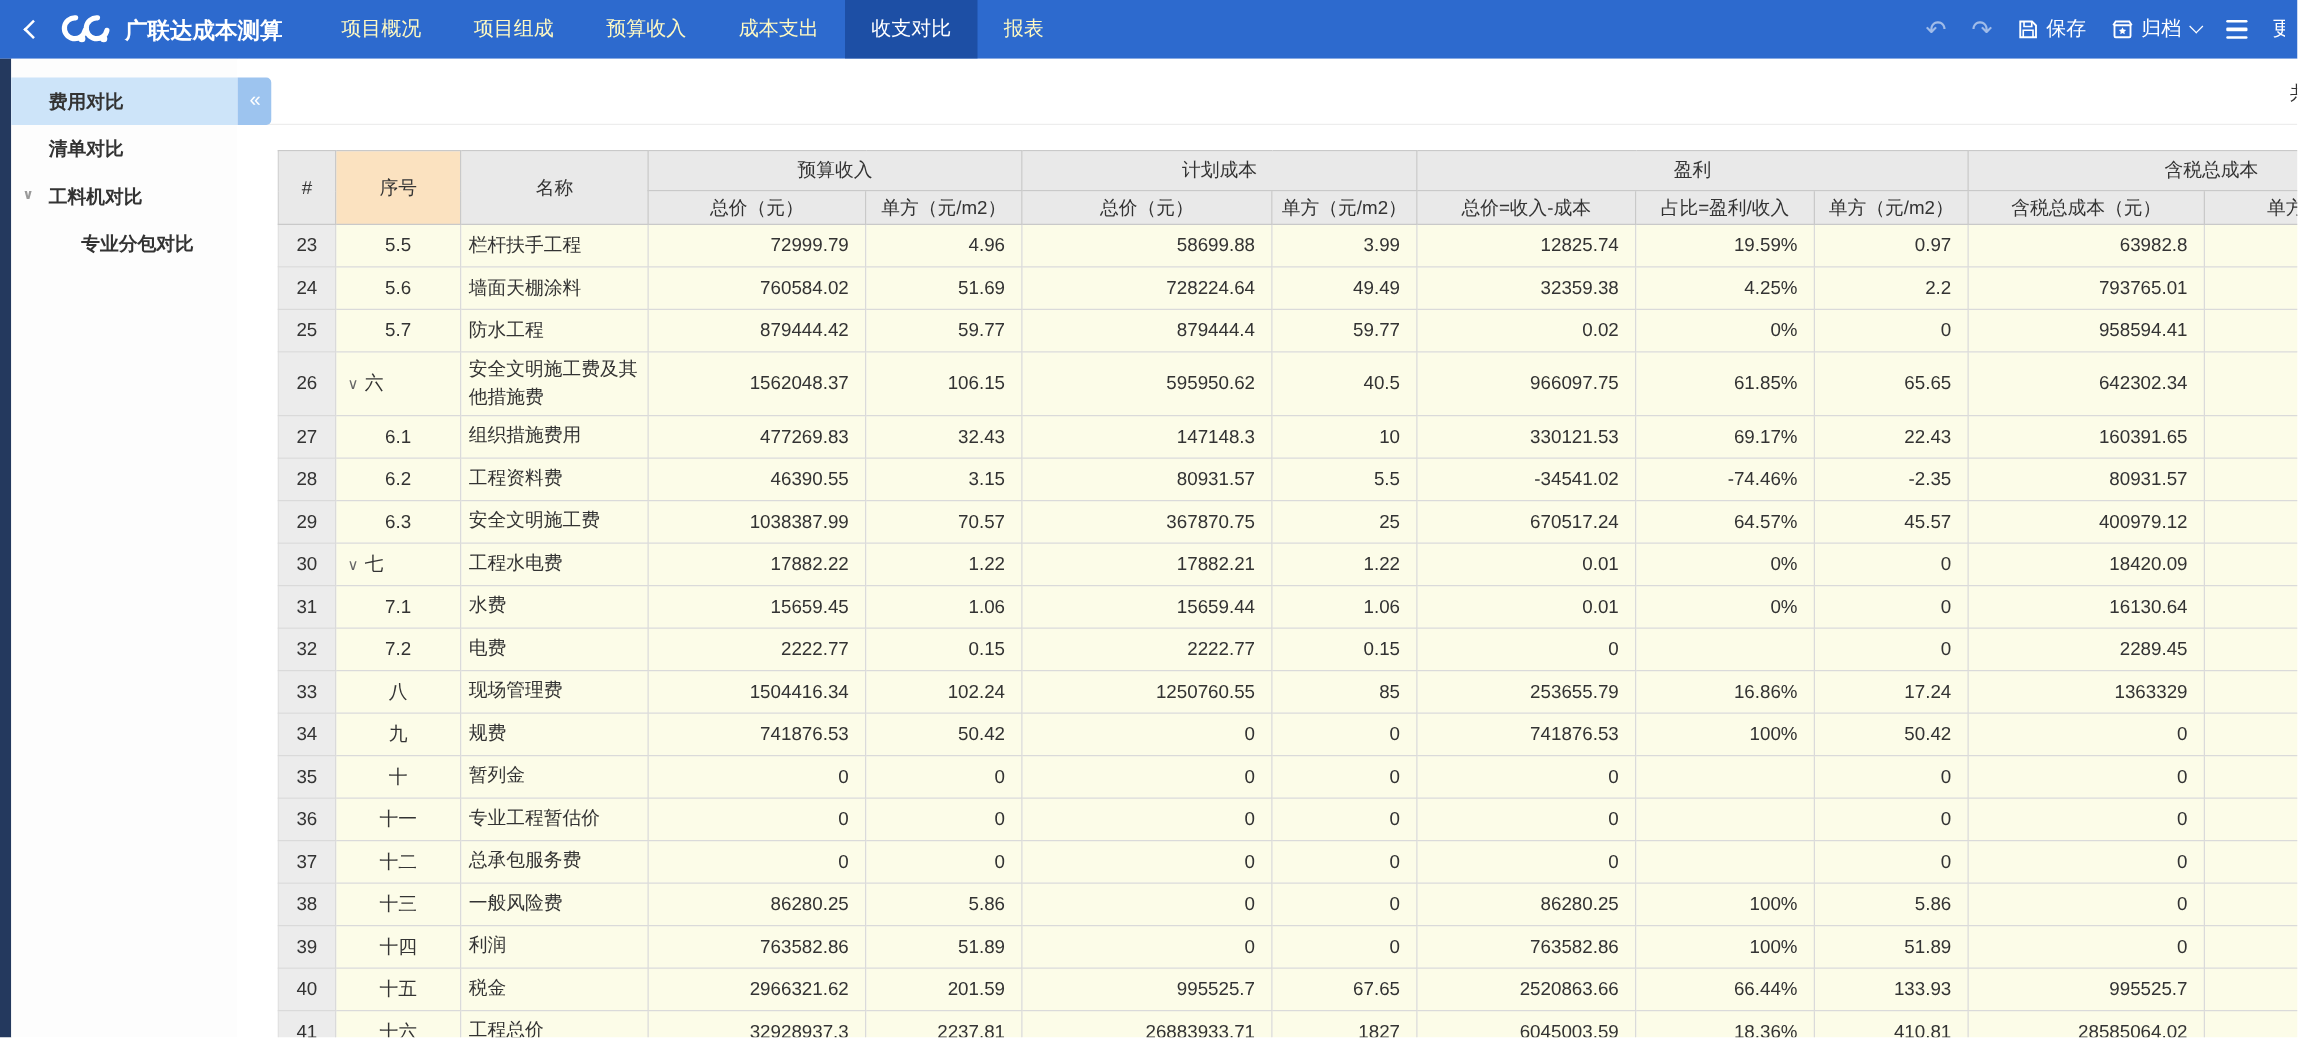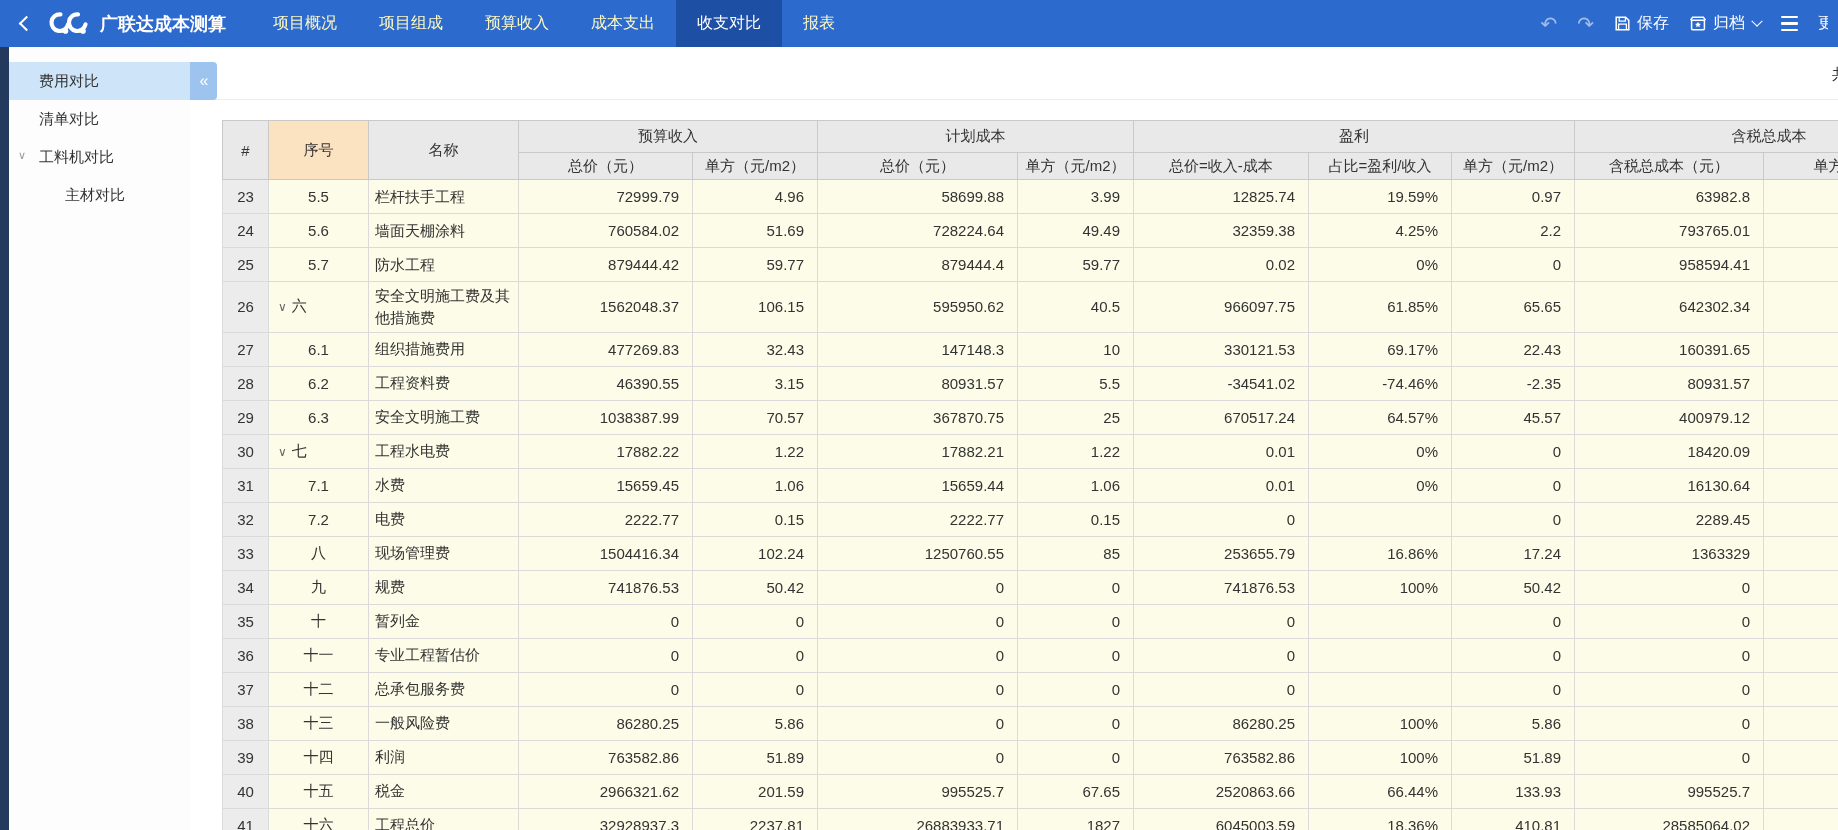--- a/index.html
+++ b/index.html
@@ -25,21 +25,21 @@
     transform:rotate(45deg) translate(-2px,-2px); display:inline-block; margin-left:2px; }
   .burger { display:inline-flex; flex-direction:column; gap:4px; cursor:pointer; }
   .burger i { width:17px; height:2.4px; background:#fff; border-radius:1px; }
   .more-frag { font-size:16px; color:#fff; width:10px; overflow:hidden; white-space:nowrap; display:inline-block; }
 
   
   .app-body { display:flex; height:783px; position:relative; }
   .left-strip { width:9px; background:#24395e; flex:0 0 9px; }
   .sidebar { width:181px; flex:0 0 181px; background:#fdfdfd; padding-top:15px; }
   .side-item { height:38px; display:flex; align-items:center; font-size:15px; color:#333;
-    padding-left:30px; position:relative; cursor:pointer; white-space:nowrap; }
+    padding-left:30px; position:relative; cursor:pointer; white-space:nowrap;font-weight:bold; }
   .side-item.active { background:var(--c-side-active,#cde4f9); }
   .side-item.lvl1 { padding-left:56px; }
   .side-caret { position:absolute; left:9px; top:11px; color:#999; font-size:11px; }
   .collapse-tab { position:absolute; left:190px; top:15px; width:27px; height:38px;
     background:#9dc4ef; color:#fff; display:flex; align-items:center; justify-content:center;
     border-radius:0 4px 4px 0; font-size:16px; letter-spacing:-1px; cursor:pointer; z-index:6; }
 
   .main { flex:1 1 auto; position:relative; overflow:hidden; background:#fff; }
   .toolbar-strip { height:53px; border-bottom:1px solid #ededed; position:relative; overflow:hidden; }
   .clip-text { position:absolute; right:-9px; top:18px; font-size:15px; color:#333; }
@@ -124,21 +124,21 @@
       <span>费用对比</span>
     </div>
     <div class="side-item">
       <span>清单对比</span>
     </div>
     <div class="side-item">
       <span class="side-caret">∨</span>
       <span>工料机对比</span>
     </div>
     <div class="side-item lvl1">
-      <span>主材对比</span>
+      <span>专业分包对比</span>
     </div>
   </div>
 
   <div class="collapse-tab">
     <span>«</span>
   </div>
 
   <div class="main">
     <div class="toolbar-strip">
       <span class="clip-text">共</span>

